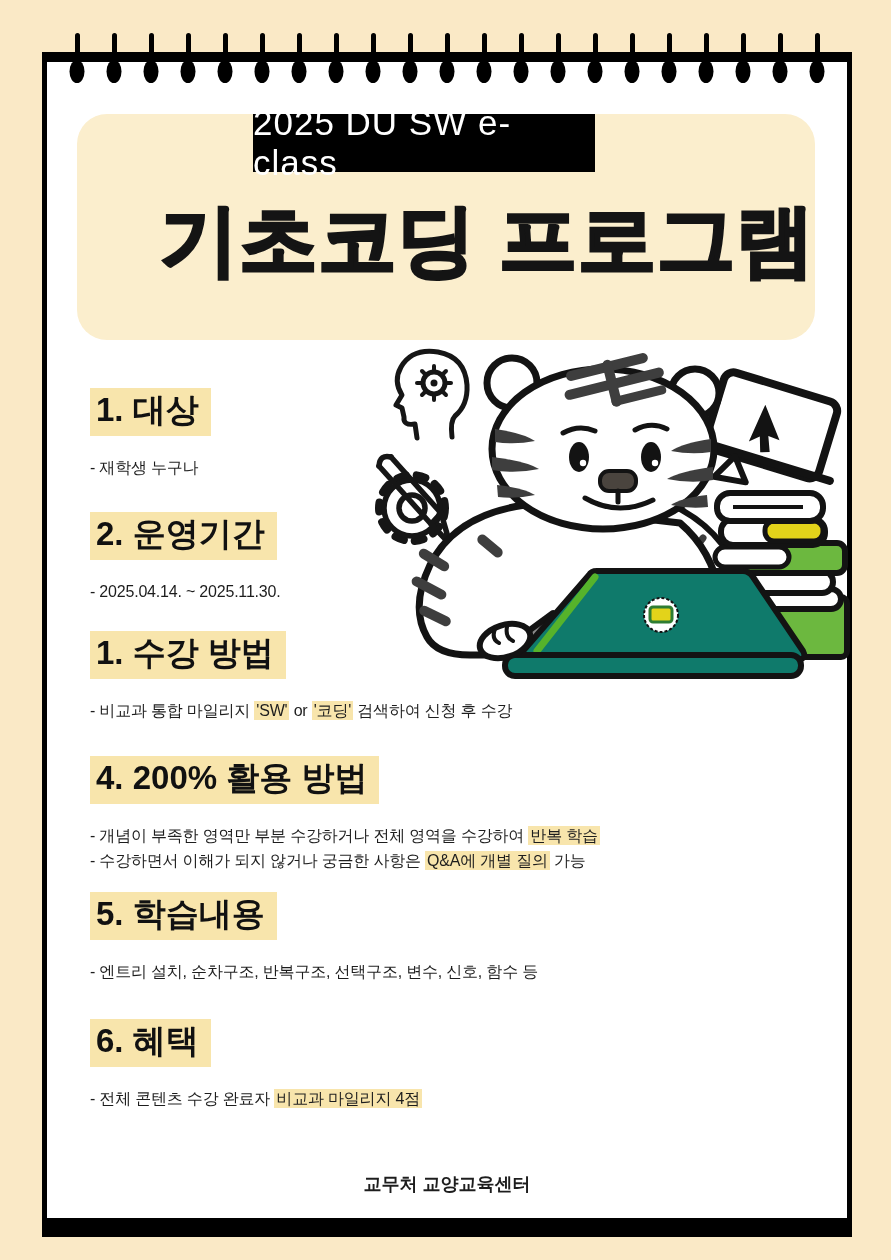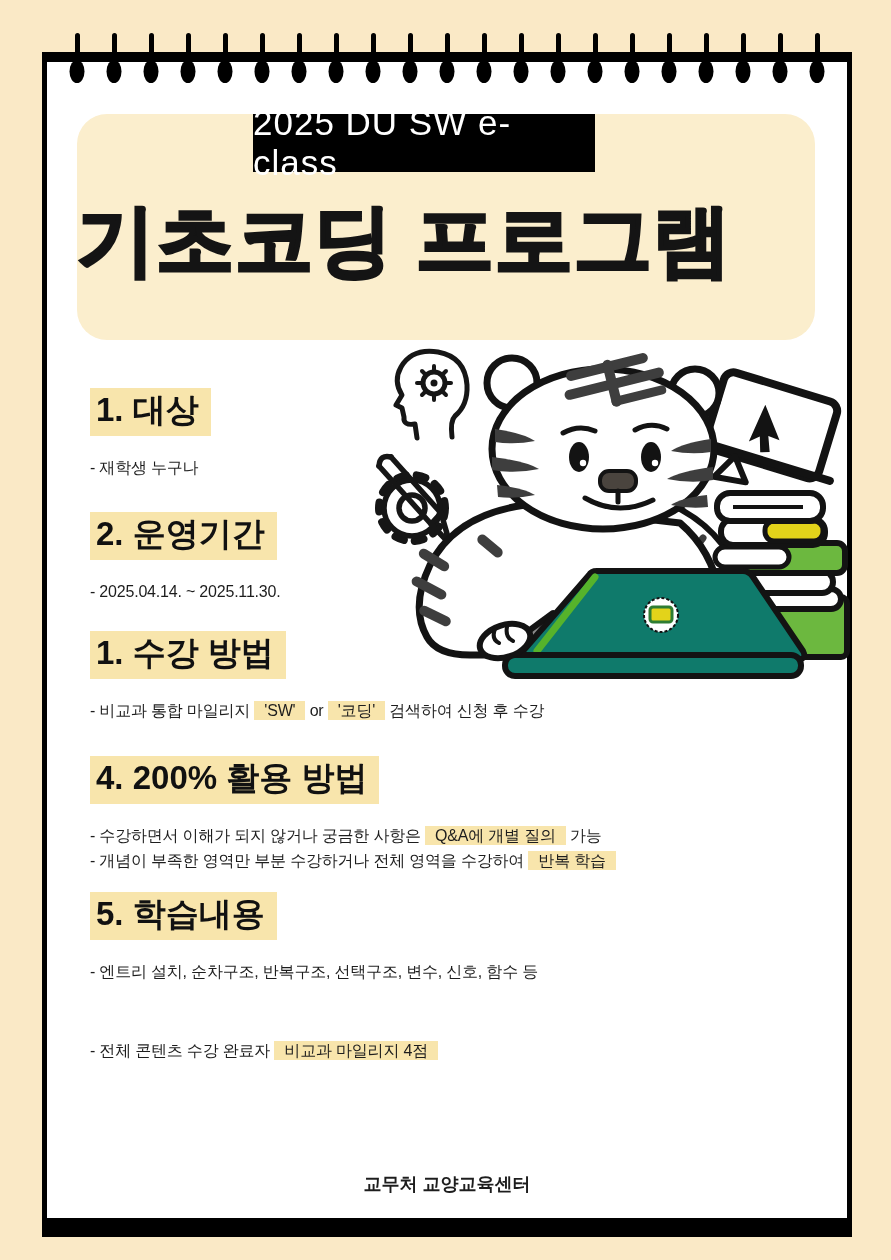--- a/index.html
+++ b/index.html
@@ -24,21 +24,21 @@
   .prong::after{
     content:"";position:absolute;left:50%;transform:translateX(-50%);
     top:27px;width:15px;height:23px;background:#000;border-radius:50%;
   }
   
   .title-panel{
     position:absolute;left:77px;top:114px;width:738px;height:226px;
     background:var(--panel);border-radius:30px;z-index:1;
   }
   .poster-title{
-    position:absolute;left:0;right:0;top:84px;text-align:left;
+    position:absolute;left:0;right:0;top:84px;text-align:right;
     font-size:78px;font-weight:900;letter-spacing:1px;white-space:nowrap;
     color:#141414;-webkit-text-stroke:3px #141414;line-height:1.1;
   }
   .badge{
     position:absolute;left:253px;top:114px;width:342px;height:58px;
     background:#000;color:#fff;z-index:2;
     display:flex;align-items:center;justify-content:center;
     font-size:35px;font-weight:400;letter-spacing:1px;
   }
   
@@ -46,21 +46,21 @@
   .sec-head{
     display:inline-block;background:var(--hl);
     padding:4px 12px 7px 6px;
     font-size:33px;font-weight:800;line-height:1.12;color:#111;
   }
   .sec-body{
     margin-top:22px;font-size:16px;line-height:1.25;color:#1d1d1d;font-weight:500;
     letter-spacing:-0.2px;
   }
   .sec-body .line{margin:0 0 5px 0;white-space:nowrap;}
-  .hl{background:var(--hl);padding:1px 10px;text-align:center;}
+  .hl{background:var(--hl);padding:1px 2px;text-align:center;}
   .footer{
     position:absolute;left:42px;width:810px;top:1172px;text-align:center;
     font-size:18px;font-weight:600;color:#1d1d1d;z-index:3;
   }
   .illustration{position:absolute;left:355px;top:345px;z-index:2;}
 </style>
 </head>
 <body>
 
 <div class="poster">
@@ -204,25 +204,25 @@
       <div class="section" style="top: 388px;"><div class="sec-head">1. 대상</div><div class="sec-body">
           <div class="line"><span>- 재학생 누구나</span></div>
         </div></div>
       <div class="section" style="top: 512px;"><div class="sec-head">2. 운영기간</div><div class="sec-body">
           <div class="line"><span>- 2025.04.14. ~ 2025.11.30.</span></div>
         </div></div>
       <div class="section" style="top: 631px;"><div class="sec-head">1. 수강 방법</div><div class="sec-body">
           <div class="line"><span>- 비교과 통합 마일리지 </span><span class="hl">'SW'</span><span> or </span><span class="hl">'코딩'</span><span> 검색하여 신청 후 수강</span></div>
         </div></div>
       <div class="section" style="top: 756px;"><div class="sec-head">4. 200% 활용 방법</div><div class="sec-body">
+          <div class="line"><span>- 개념이 부족한 영역만 부분 수강하거나 전체 영역을 수강하여 </span><span class="hl">반복 학습</span></div>
           <div class="line"><span>- 수강하면서 이해가 되지 않거나 궁금한 사항은 </span><span class="hl">Q&amp;A에 개별 질의</span><span> 가능</span></div>
-          <div class="line"><span>- 개념이 부족한 영역만 부분 수강하거나 전체 영역을 수강하여 </span><span class="hl">반복 학습</span></div>
         </div></div>
       <div class="section" style="top: 892px;"><div class="sec-head">5. 학습내용</div><div class="sec-body">
           <div class="line"><span>- 엔트리 설치, 순차구조, 반복구조, 선택구조, 변수, 신호, 함수 등</span></div>
         </div></div>
-      <div class="section" style="top: 1019px;"><div class="sec-body">
+      <div class="section" style="top: 1019px;"><div class="sec-head">6. 혜택</div><div class="sec-body">
           <div class="line"><span>- 전체 콘텐츠 수강 완료자 </span><span class="hl">비교과 마일리지 4점</span></div>
         </div></div>
     </div>
 
   <div class="footer">교무처 교양교육센터</div>
 </div>
 
 </body></html>

